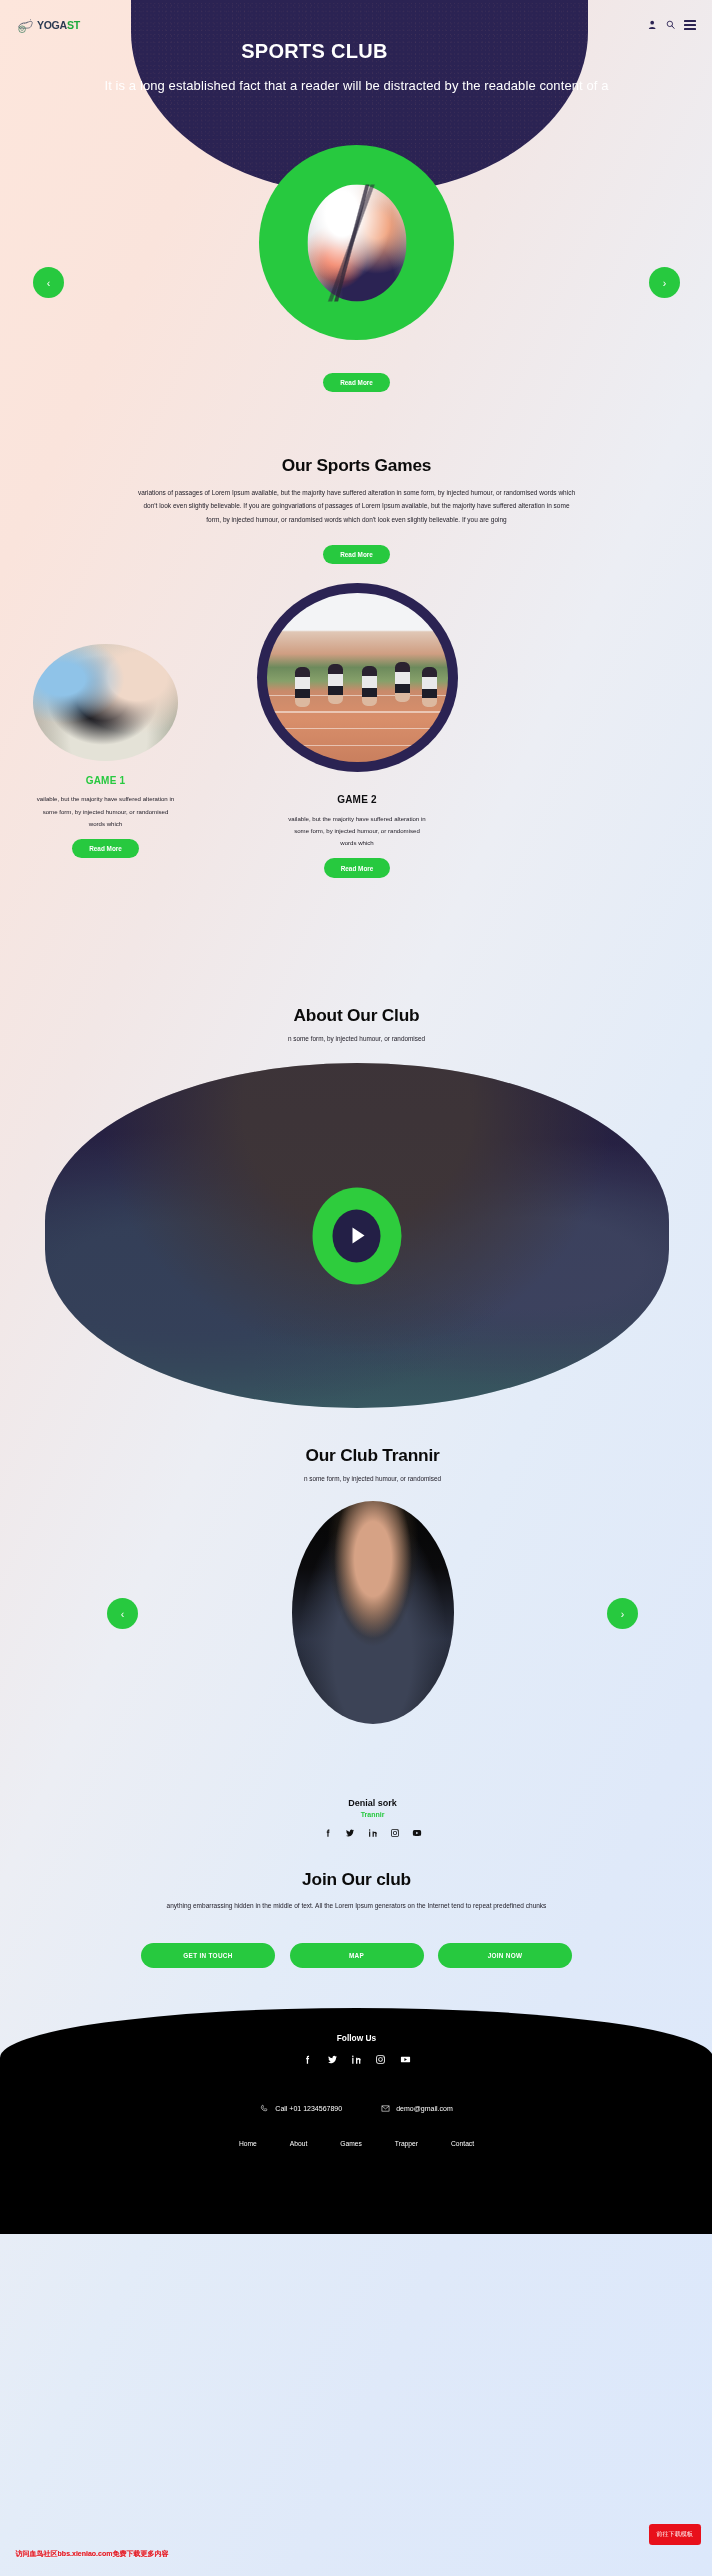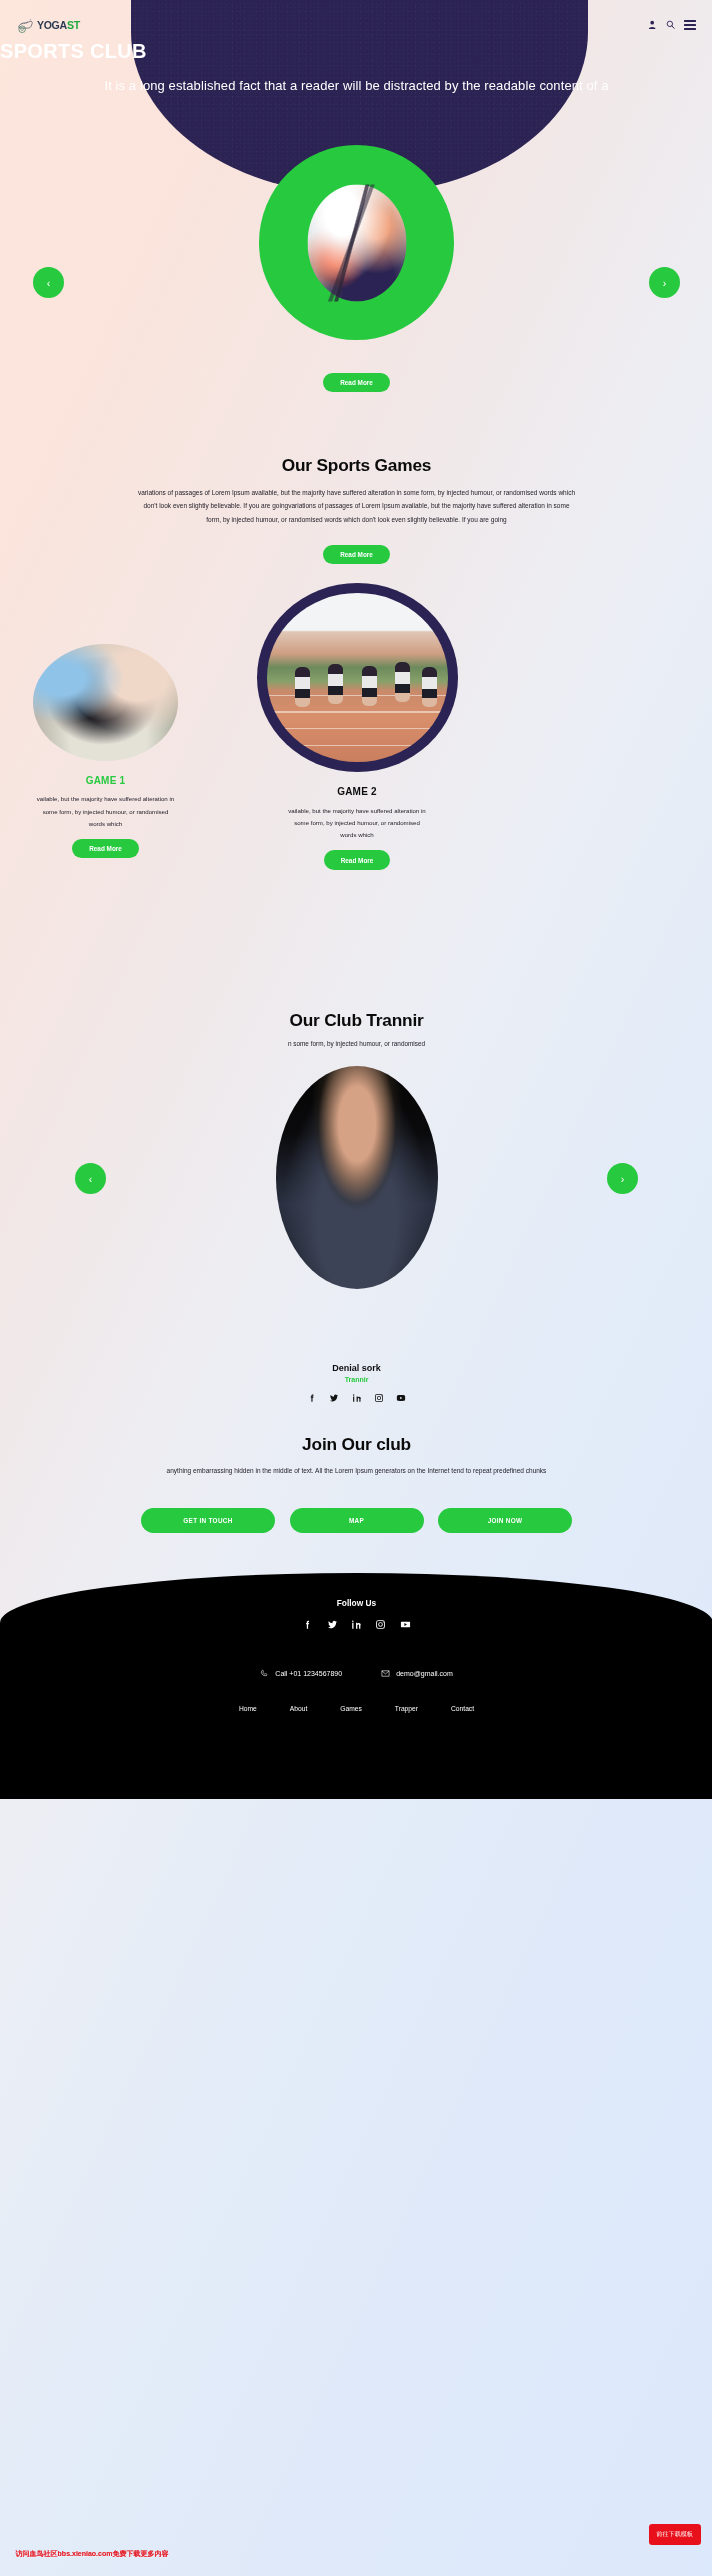--- a/index.html
+++ b/index.html
@@ -25,21 +25,21 @@
   .hero-blob .tex {
     position:absolute; inset:0;
     background:
       radial-gradient(circle at 22% 40%, rgba(255,190,150,.10) 0 0.6px, transparent 0.6px),
       radial-gradient(circle at 62% 70%, rgba(255,190,150,.08) 0 0.6px, transparent 0.6px),
       radial-gradient(circle at 80% 22%, rgba(255,190,150,.09) 0 0.6px, transparent 0.6px);
     background-size: 3.9px 3.9px, 6.1px 6.1px, 5px 5px;
     opacity:.85;
   }
   .hero-title {
-    position:absolute; top:40px; left:0; width:629px; text-align:left;
+    position:absolute; top:40px; left:0; width:629px; text-align:center;
     color:#fff; font-size:20px; font-weight:bold; letter-spacing:0.3px;
     z-index:4;
   }
   .hero-sub {
     position:absolute; top:78px; left:0; width:713px; text-align:center;
     color:#ffffff; font-size:13px; font-weight:400; letter-spacing:0.1px; z-index:4;
   }
   .ball-circle {
     position:absolute; left:259px; top:145px; width:195px; height:195px;
     border-radius:50%; background:#27c93f; z-index:5; overflow:hidden;
@@ -159,21 +159,21 @@
     width:48px; height:53px; border-radius:50%; background:#231f46;
     display:flex; align-items:center; justify-content:center;
   }
   .play-tri {
     width:0;height:0;border-left:12.3px solid #fff;
     border-top:8.4px solid transparent;border-bottom:8.4px solid transparent;
     margin-left:3.3px;
   }
 
   
-  .sec-trainer { padding-top:37px; position:relative; }
+  .sec-trainer { padding-top:37px; position:relative;margin-left:32px; }
   .trainer-row { position:relative; height:290px; margin-top:19px; }
   .trainer-photo {
     position:absolute; left:50%; transform:translateX(-50%); top:0;
     width:162px; height:223px; border-radius:50%; overflow:hidden;
     background:
       radial-gradient(ellipse at 50% 26%, #d6a285 0 16%, rgba(214,162,133,0) 34%),
       radial-gradient(ellipse at 50% 20%, #2a2219 0 24%, rgba(42,34,25,0) 40%),
       radial-gradient(ellipse at 50% 70%, #3c4356 0 34%, rgba(60,67,86,0) 66%),
       linear-gradient(180deg,#050505 0%, #0a0a0c 30%, #2b3142 62%, #171a22 100%);
   }
@@ -307,31 +307,42 @@
             <div class="lane" style="top:70%"></div>
             <div class="lane" style="top:80%"></div>
             <div class="lane" style="top:90%"></div>
             <div class="runner" style="left:16%;top:44%"></div>
             <div class="runner" style="left:34%;top:42%"></div>
             <div class="runner" style="left:53%;top:43%"></div>
             <div class="runner" style="left:71%;top:41%"></div>
             <div class="runner" style="left:86%;top:44%"></div>
           </div>
         </div>
-        <div class="card-title dark" style="margin-top:14px;">GAME 2</div>
+        <div class="card-title dark" style="margin-top:22px;">GAME 2</div>
         <div class="card-text" style="max-width:145px;margin-left:auto;margin-right:auto;">vailable, but the majority have suffered alteration in some form, by injected humour, or randomised words which</div>
         <div class="card-btn-wrap">
           <button class="btn-green btn-read">Read More</button>
         </div>
       </div>
 
 
     </div>
   </div>
 
+  <div class="sec-about">
+    <div class="h2">About Our Club</div>
+    <div class="sub-line">n some form, by injected humour, or randomised</div>
+    <div class="video-wrap">
+      <button class="play-btn">
+        <span class="play-core">
+          <span class="play-tri"></span>
+        </span>
+      </button>
+    </div>
+  </div>
 
   <div class="sec-trainer">
     <div class="h2">Our Club Trannir</div>
     <div class="sub-line">n some form, by injected humour, or randomised</div>
 
     <div class="trainer-row">
       <div class="trainer-photo"></div>
       <button class="nav-arrow t-arrow left">‹</button>
       <button class="nav-arrow t-arrow right">›</button>
     </div>

